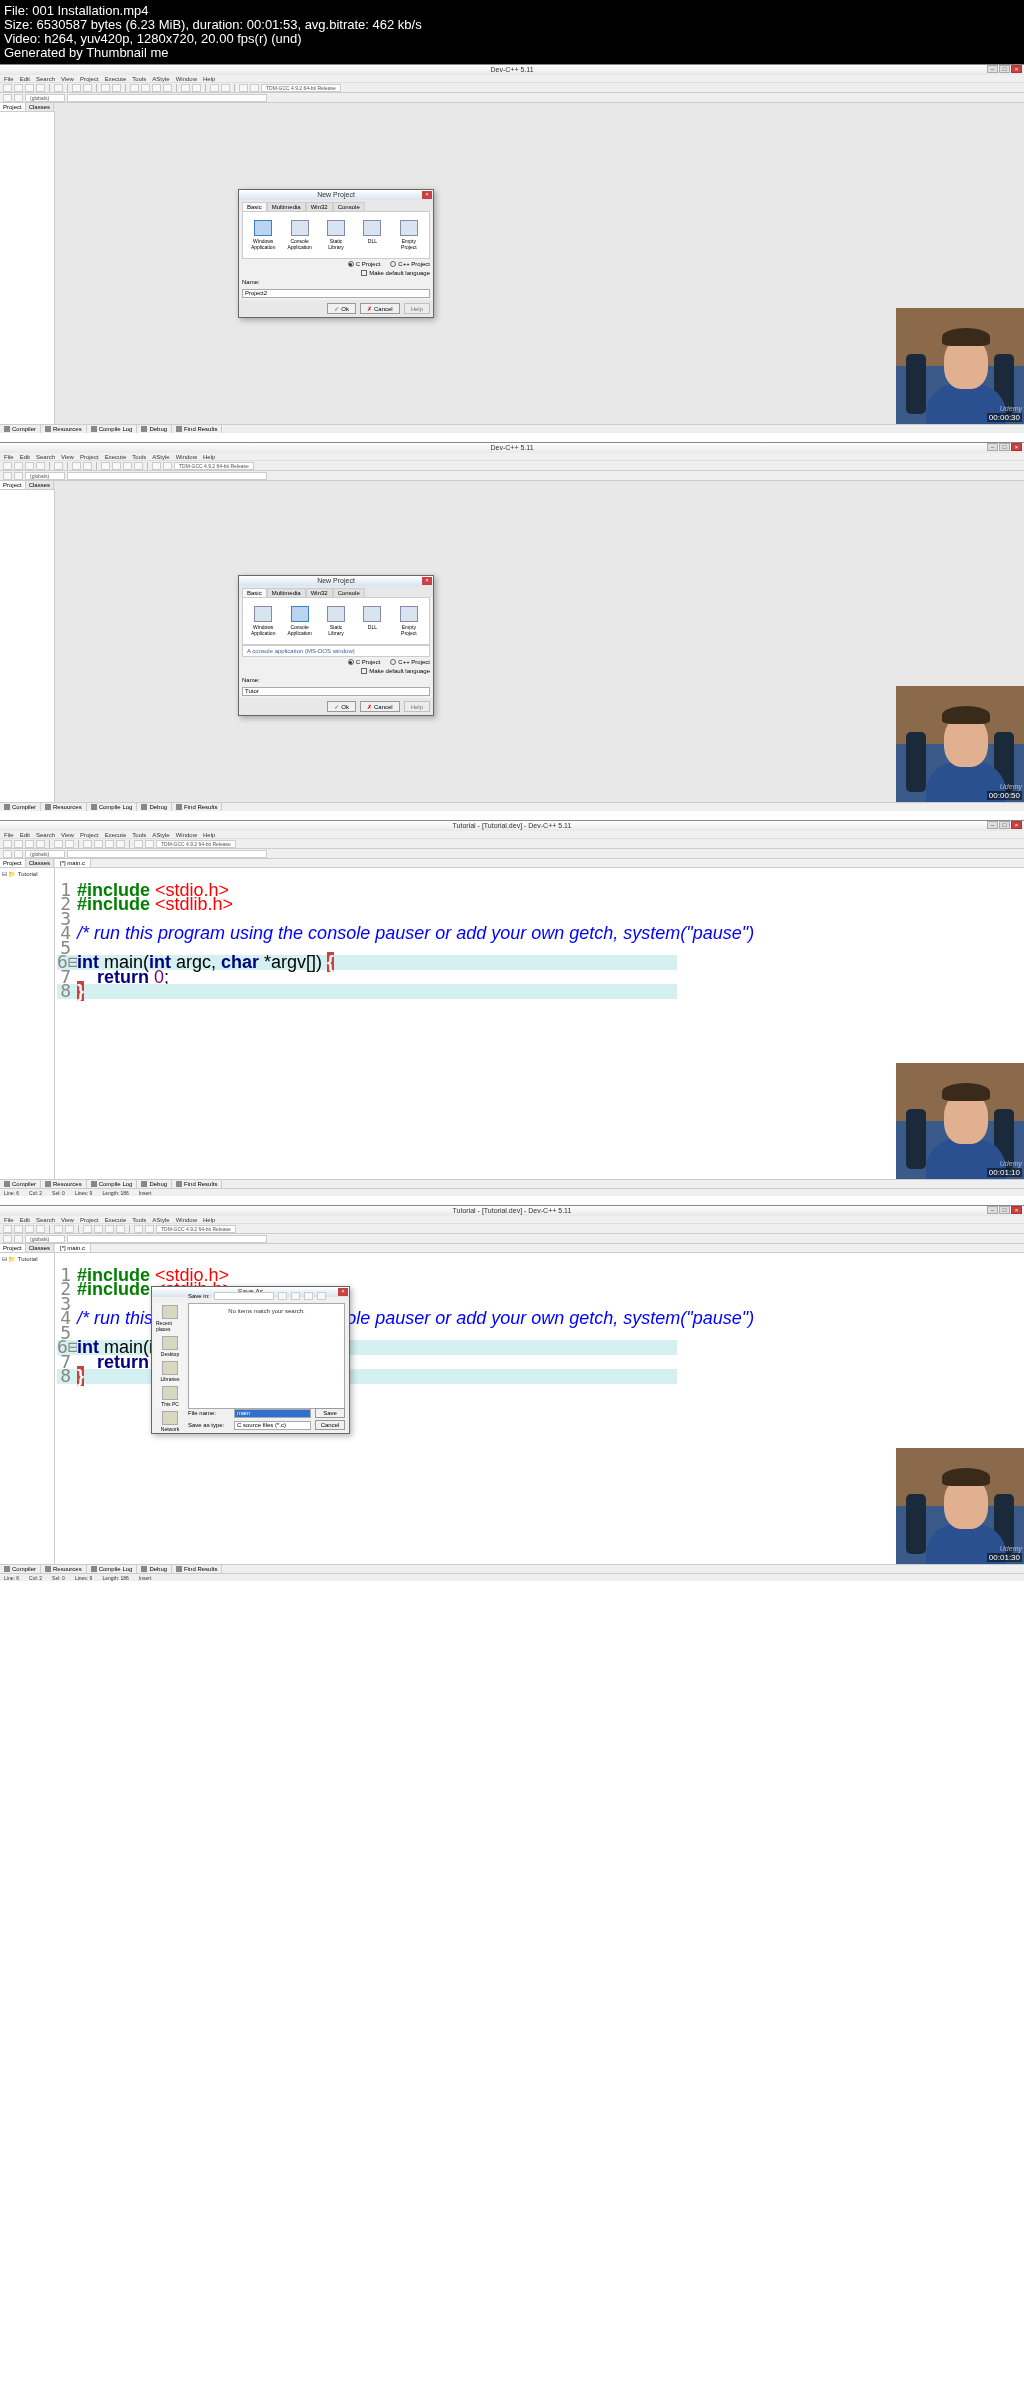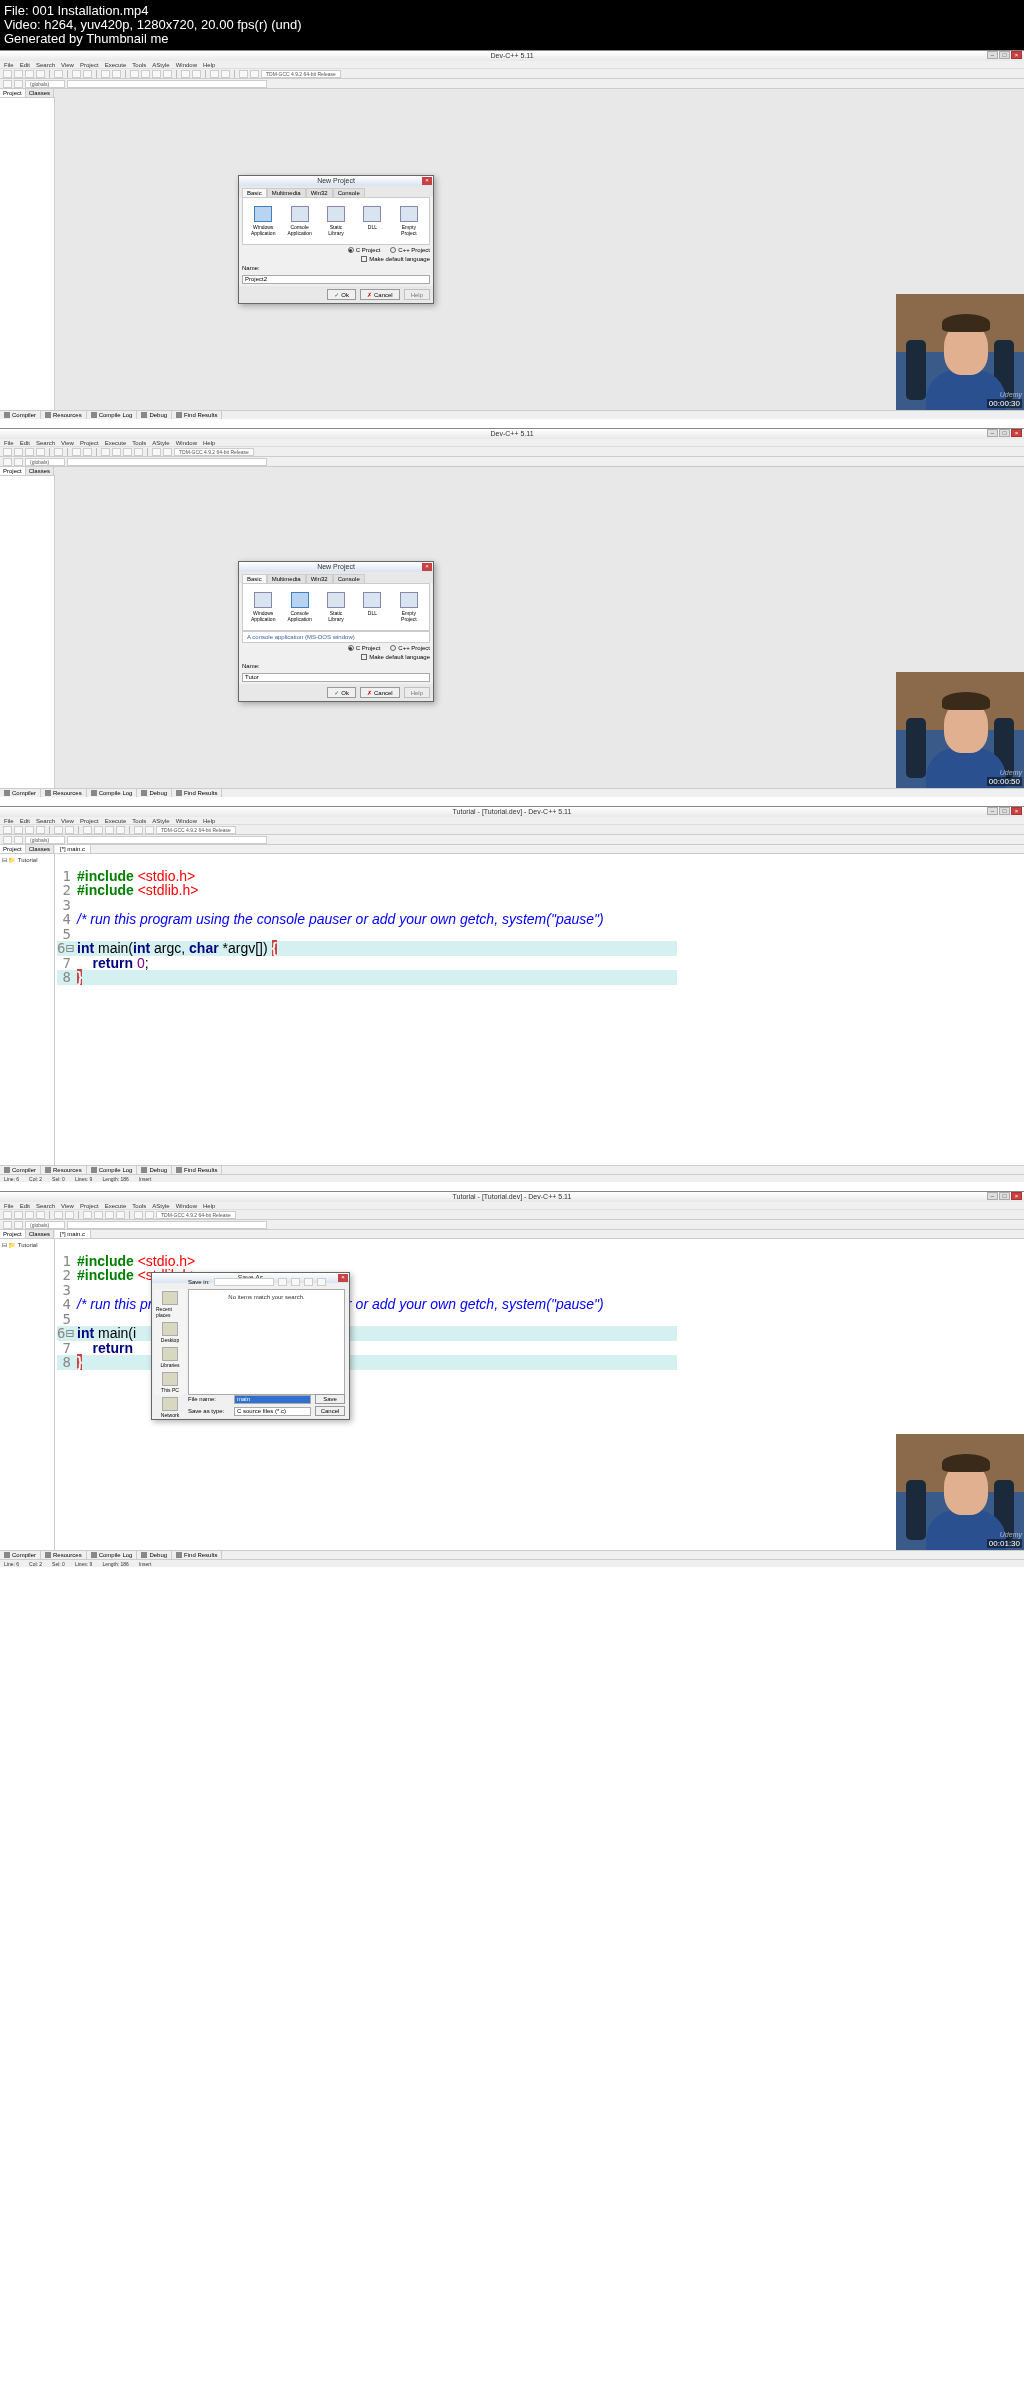--- a/index.html
+++ b/index.html
@@ -19,21 +19,21 @@
 .workspace { display: flex; background: #e8e8e8; position: relative; }
 .sidebar { width: 55px; background: #fff; border-right: 1px solid #ccc; }
 .sidetabs { display: flex; font-size: 6px; background: #f0f0f0; border-bottom: 1px solid #ccc;}
 .sidetab { padding: 1px 3px; border-right: 1px solid #ccc; background: #fff;}
 .sidetab.inactive { background: #e8e8e8; }
 .sidetree { font-size: 6px; padding: 2px; color: #333; }
 .main-area { flex: 1; background: #e8e8e8; position: relative; }
 .editor-area { flex: 1; background: #fff; position: relative; overflow: hidden; }
 .editor-tabs { background: #f0f0f0; border-bottom: 1px solid #ccc; display: flex; font-size: 6px; height: 9px;}
 .editor-tab { padding: 1px 5px; background: #fff; border-right: 1px solid #ccc;}
-.code { font-family: 'Consolas', monospace; font-size: 14px; line-height: 14.5px; white-space: pre; padding-left: 2px;}
+.code { font-family: 'Consolas', monospace; font-size: 18px; line-height: 14.5px; white-space: pre; padding-left: 2px;}
 .gutter { display: inline-block; width: 20px; text-align: right; color: #888; padding-right: 6px; font-family: Consolas, monospace; }
 .kw-green { color: #008000; font-weight: bold; }
 .kw-blue { color: #0000ff; font-style: italic; }
 .kw-navy { color: #000080; font-weight: bold; }
 .kw-purple { color: #800080; }
 .kw-red { color: #ff0000; }
 .brace-hl { background: #c94141; color: #fff; font-weight: bold;}
 .line-hl { background: #d4f0f0; display: inline-block; width: 600px;}
 .bottom-tabs { background: #efefef; border-top: 1px solid #ccc; display: flex; font-size: 6px; height: 9px;}
 .btab { padding: 1px 4px; border-right: 1px solid #ccc; display: flex; gap: 2px; align-items:center;}
@@ -85,20 +85,21 @@
 .sd-brow label { width:42px;}
 .sd-brow .inp { flex:1; border:1px solid #aaa; height:9px; background:#fff; font-size:6px; padding:0 2px;}
 .sd-brow .inp.sel { background:#3070d0; color:#fff;}
 .sd-btn { width:30px; border:1px solid #999; background:#f0f0f0; text-align:center; padding:1px 0;}
 </style>
 </head>
 <body>
 
 <div class="meta-header">
   <div>File: 001 Installation.mp4</div>
+  <div>Size: 6530587 bytes (6.23 MiB), duration: 00:01:53, avg.bitrate: 462 kb/s</div>
   <div>Video: h264, yuv420p, 1280x720, 20.00 fps(r) (und)</div>
   <div>Generated by Thumbnail me</div>
 </div>
 
 <div class="frame" style="height:378px;">
 <div class="titlebar">
   <span>Dev-C++ 5.11</span>
   <div class="wbtns">
         <div class="wbtn">–</div>
         <div class="wbtn">□</div>
@@ -483,20 +484,32 @@
 <span class="gutter">1</span><span class="kw-green">#include </span><span class="kw-red">&lt;stdio.h&gt;</span>
 <span class="gutter">2</span><span class="kw-green">#include </span><span class="kw-red">&lt;stdlib.h&gt;</span>
 <span class="gutter">3</span>
 <span class="gutter">4</span><span class="kw-blue">/* run this program using the console pauser or add your own getch, system("pause")</span>
 <span class="gutter">5</span>
 <span class="gutter" style="background:#d4f0f0">6⊟</span><span class="line-hl"><span class="kw-navy">int </span><span>main</span><span>(</span><span class="kw-navy">int </span><span>argc</span><span>, </span><span class="kw-navy">char </span><span>*argv[]) </span><span class="brace-hl">{</span></span>
 <span class="gutter">7</span><span class="kw-navy">    return </span><span class="kw-purple">0</span><span>;</span>
 <span class="gutter" style="background:#d4f0f0">8</span><span class="line-hl"><span class="brace-hl">}</span></span>
     </div>
   </div>
+  <div class="webcam">
+        <div class="webcam-inner">
+          <div class="wc-wall"></div>
+          <div class="wc-chair"></div>
+          <div class="wc-chair2"></div>
+          <div class="wc-body"></div>
+          <div class="wc-head"></div>
+          <div class="wc-hair"></div>
+        </div>
+        <div class="wc-logo">Udemy</div>
+        <div class="wc-ts">00:01:10</div>
+      </div>
 </div>
 <div class="bottom-tabs">
       <div class="btab">
         <div class="ico"></div>
         <span>Compiler</span>
       </div>
       <div class="btab">
         <div class="ico"></div>
         <span>Resources</span>
       </div>

